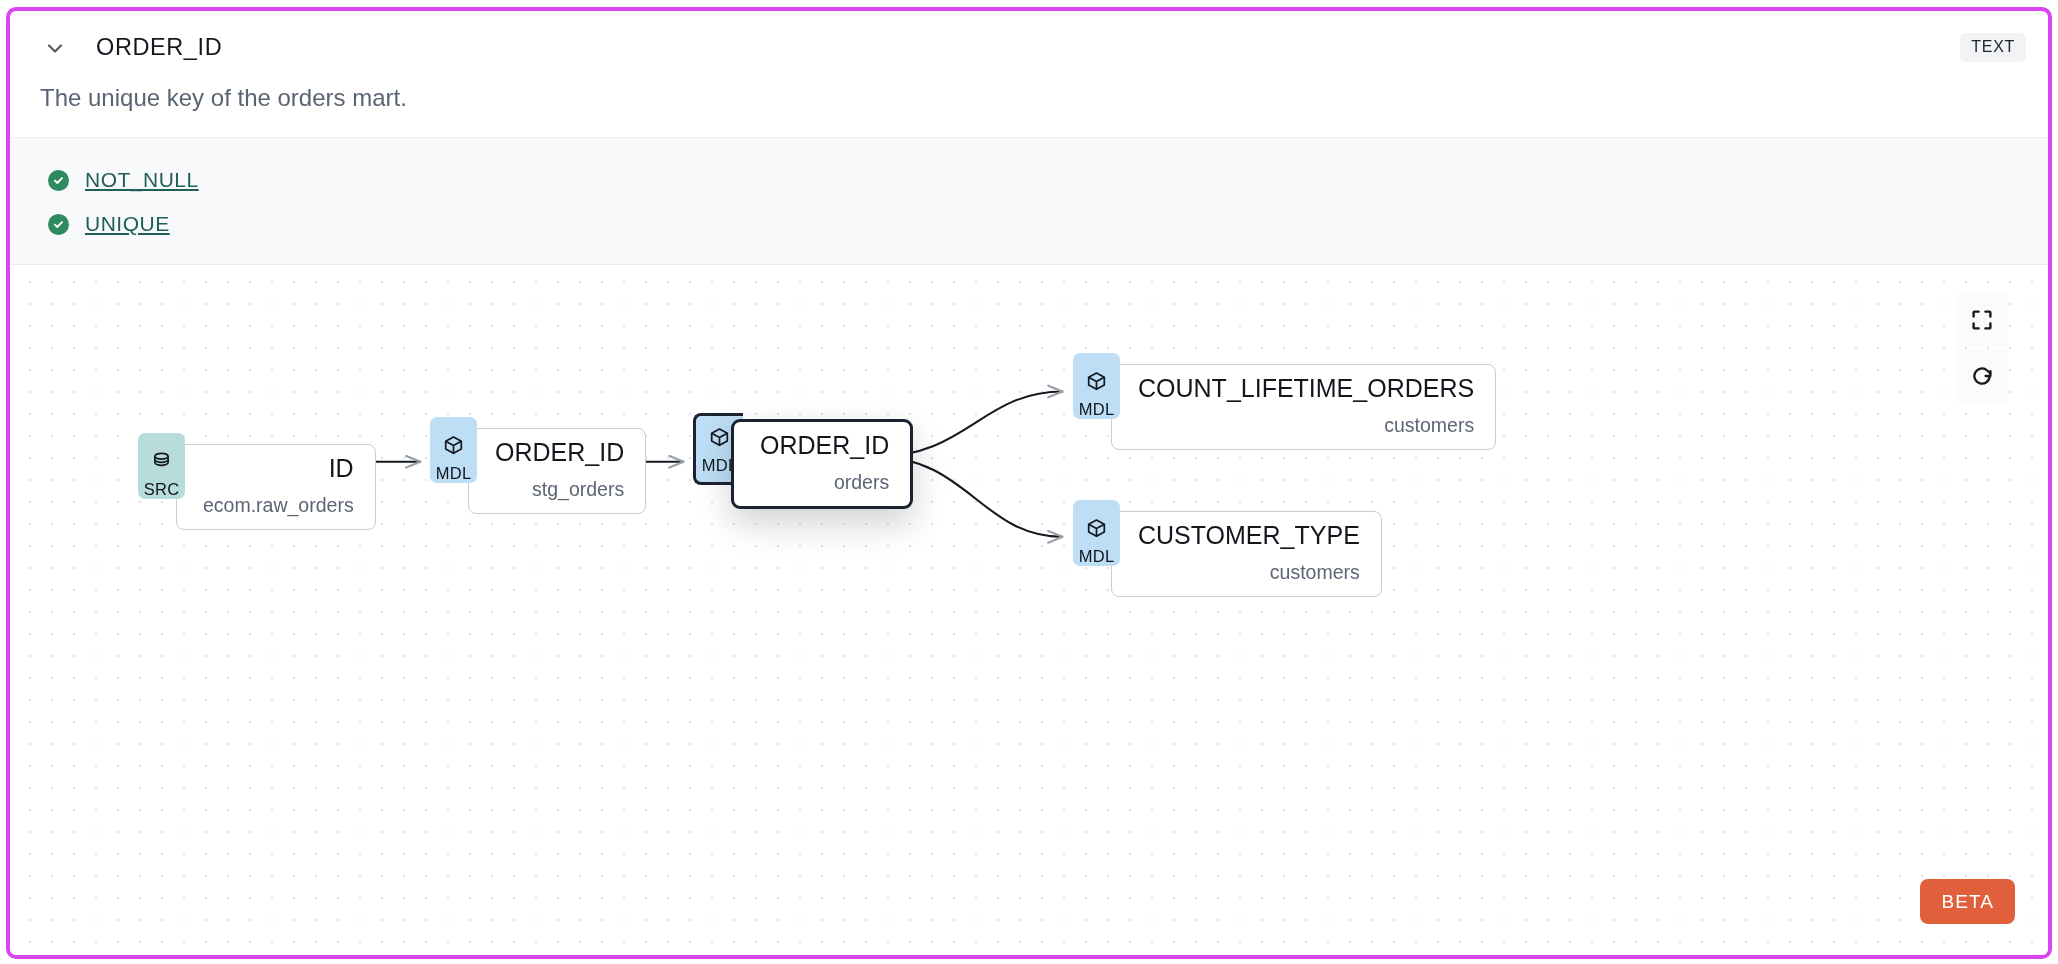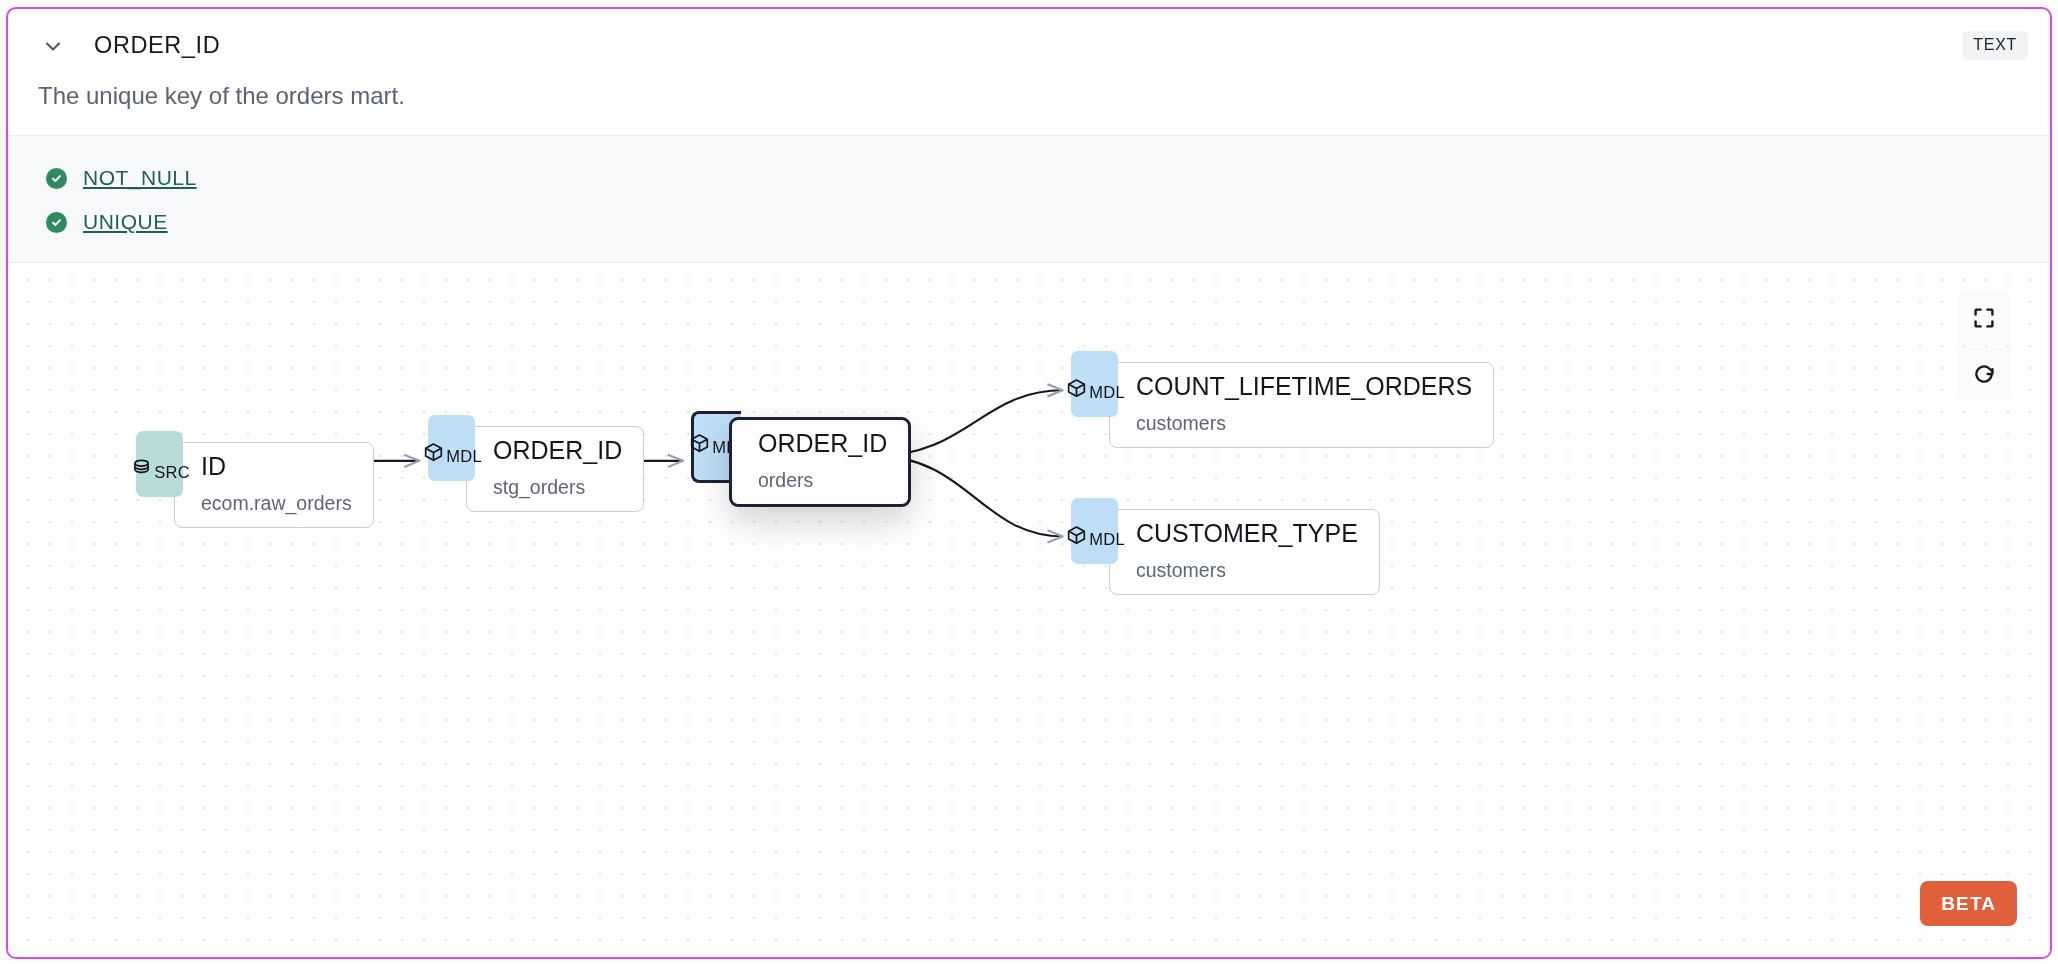--- a/index.html
+++ b/index.html
@@ -12,25 +12,26 @@
     overflow: hidden;
   }
 
   #panel {
     position: absolute;
     left: 6px;
     top: 7px;
     width: 2046px;
     height: 952px;
     background: #ffffff;
-    border: 2px solid #d946ef;
+    border: 4px solid #d946ef;
     border-radius: 10px;
     overflow: hidden;
     display: flex;
     flex-direction: column;
+    text-align: right;
   }
 
   
   #header {
     position: relative;
     height: 73px;
     flex: 0 0 73px;
     display: flex;
     align-items: center;
     padding: 0 22px 0 30px;
@@ -123,21 +124,21 @@
     display: flex;
     align-items: flex-start;
     cursor: pointer;
   }
   .node-badge {
     position: relative;
     z-index: 1;
     width: 47px;
     border-radius: 7px;
     display: flex;
-    flex-direction: row;
+    flex-direction: column;
     align-items: center;
     justify-content: center;
     padding: 23px 0 7px;
     height: 66px;
     flex: 0 0 47px;
   }
   .badge-src { background: #b8dcd9; }
   .badge-mdl { background: #bddef5; }
   .badge-glyph { display: block; margin-bottom: 2px; }
   .badge-label {
@@ -219,21 +220,21 @@
   .ctrl-btn svg { display:block; }
 
   
   #beta-badge {
     position: absolute;
     right: 33px;
     bottom: 31px;
     background: #e0603c;
     color: #ffffff;
     font-size: 19px;
-    font-weight: bold;
+    font-weight: normal;
     letter-spacing: 1.1px;
     border-radius: 8px;
     padding: 13px 21px;
     line-height: 1;
     cursor: pointer;
   }
 </style>
 </head>
 <body>
 

